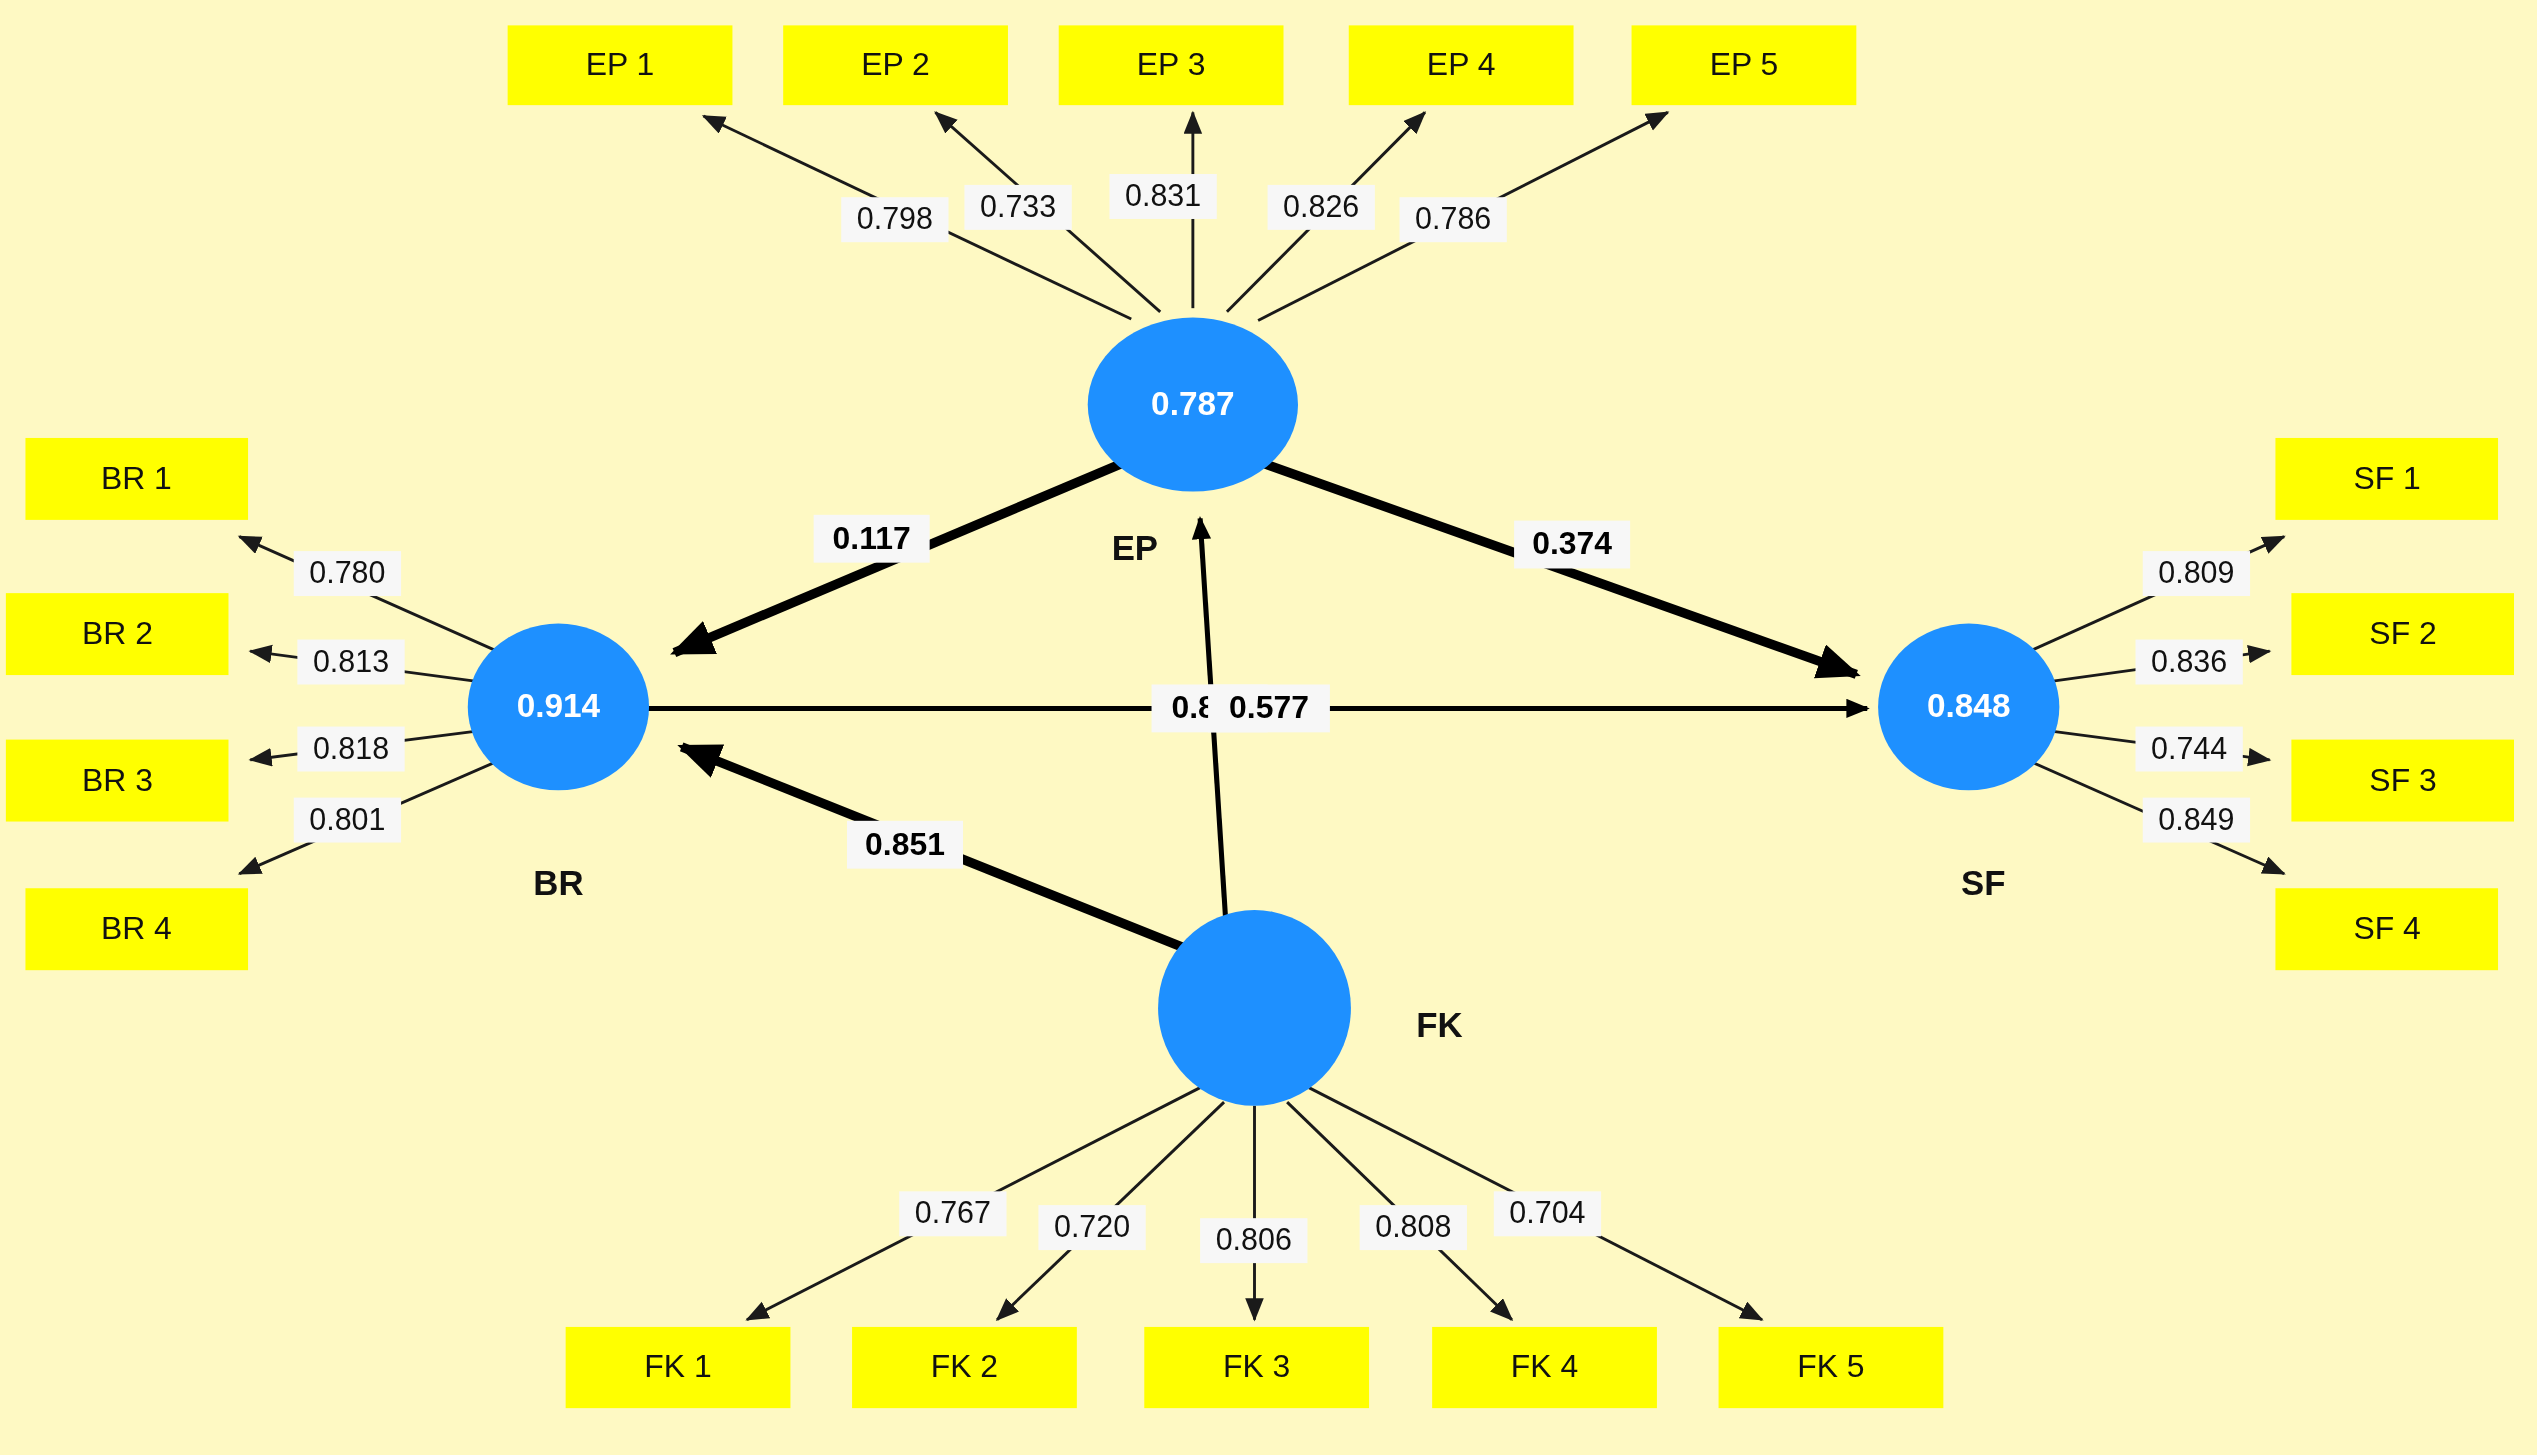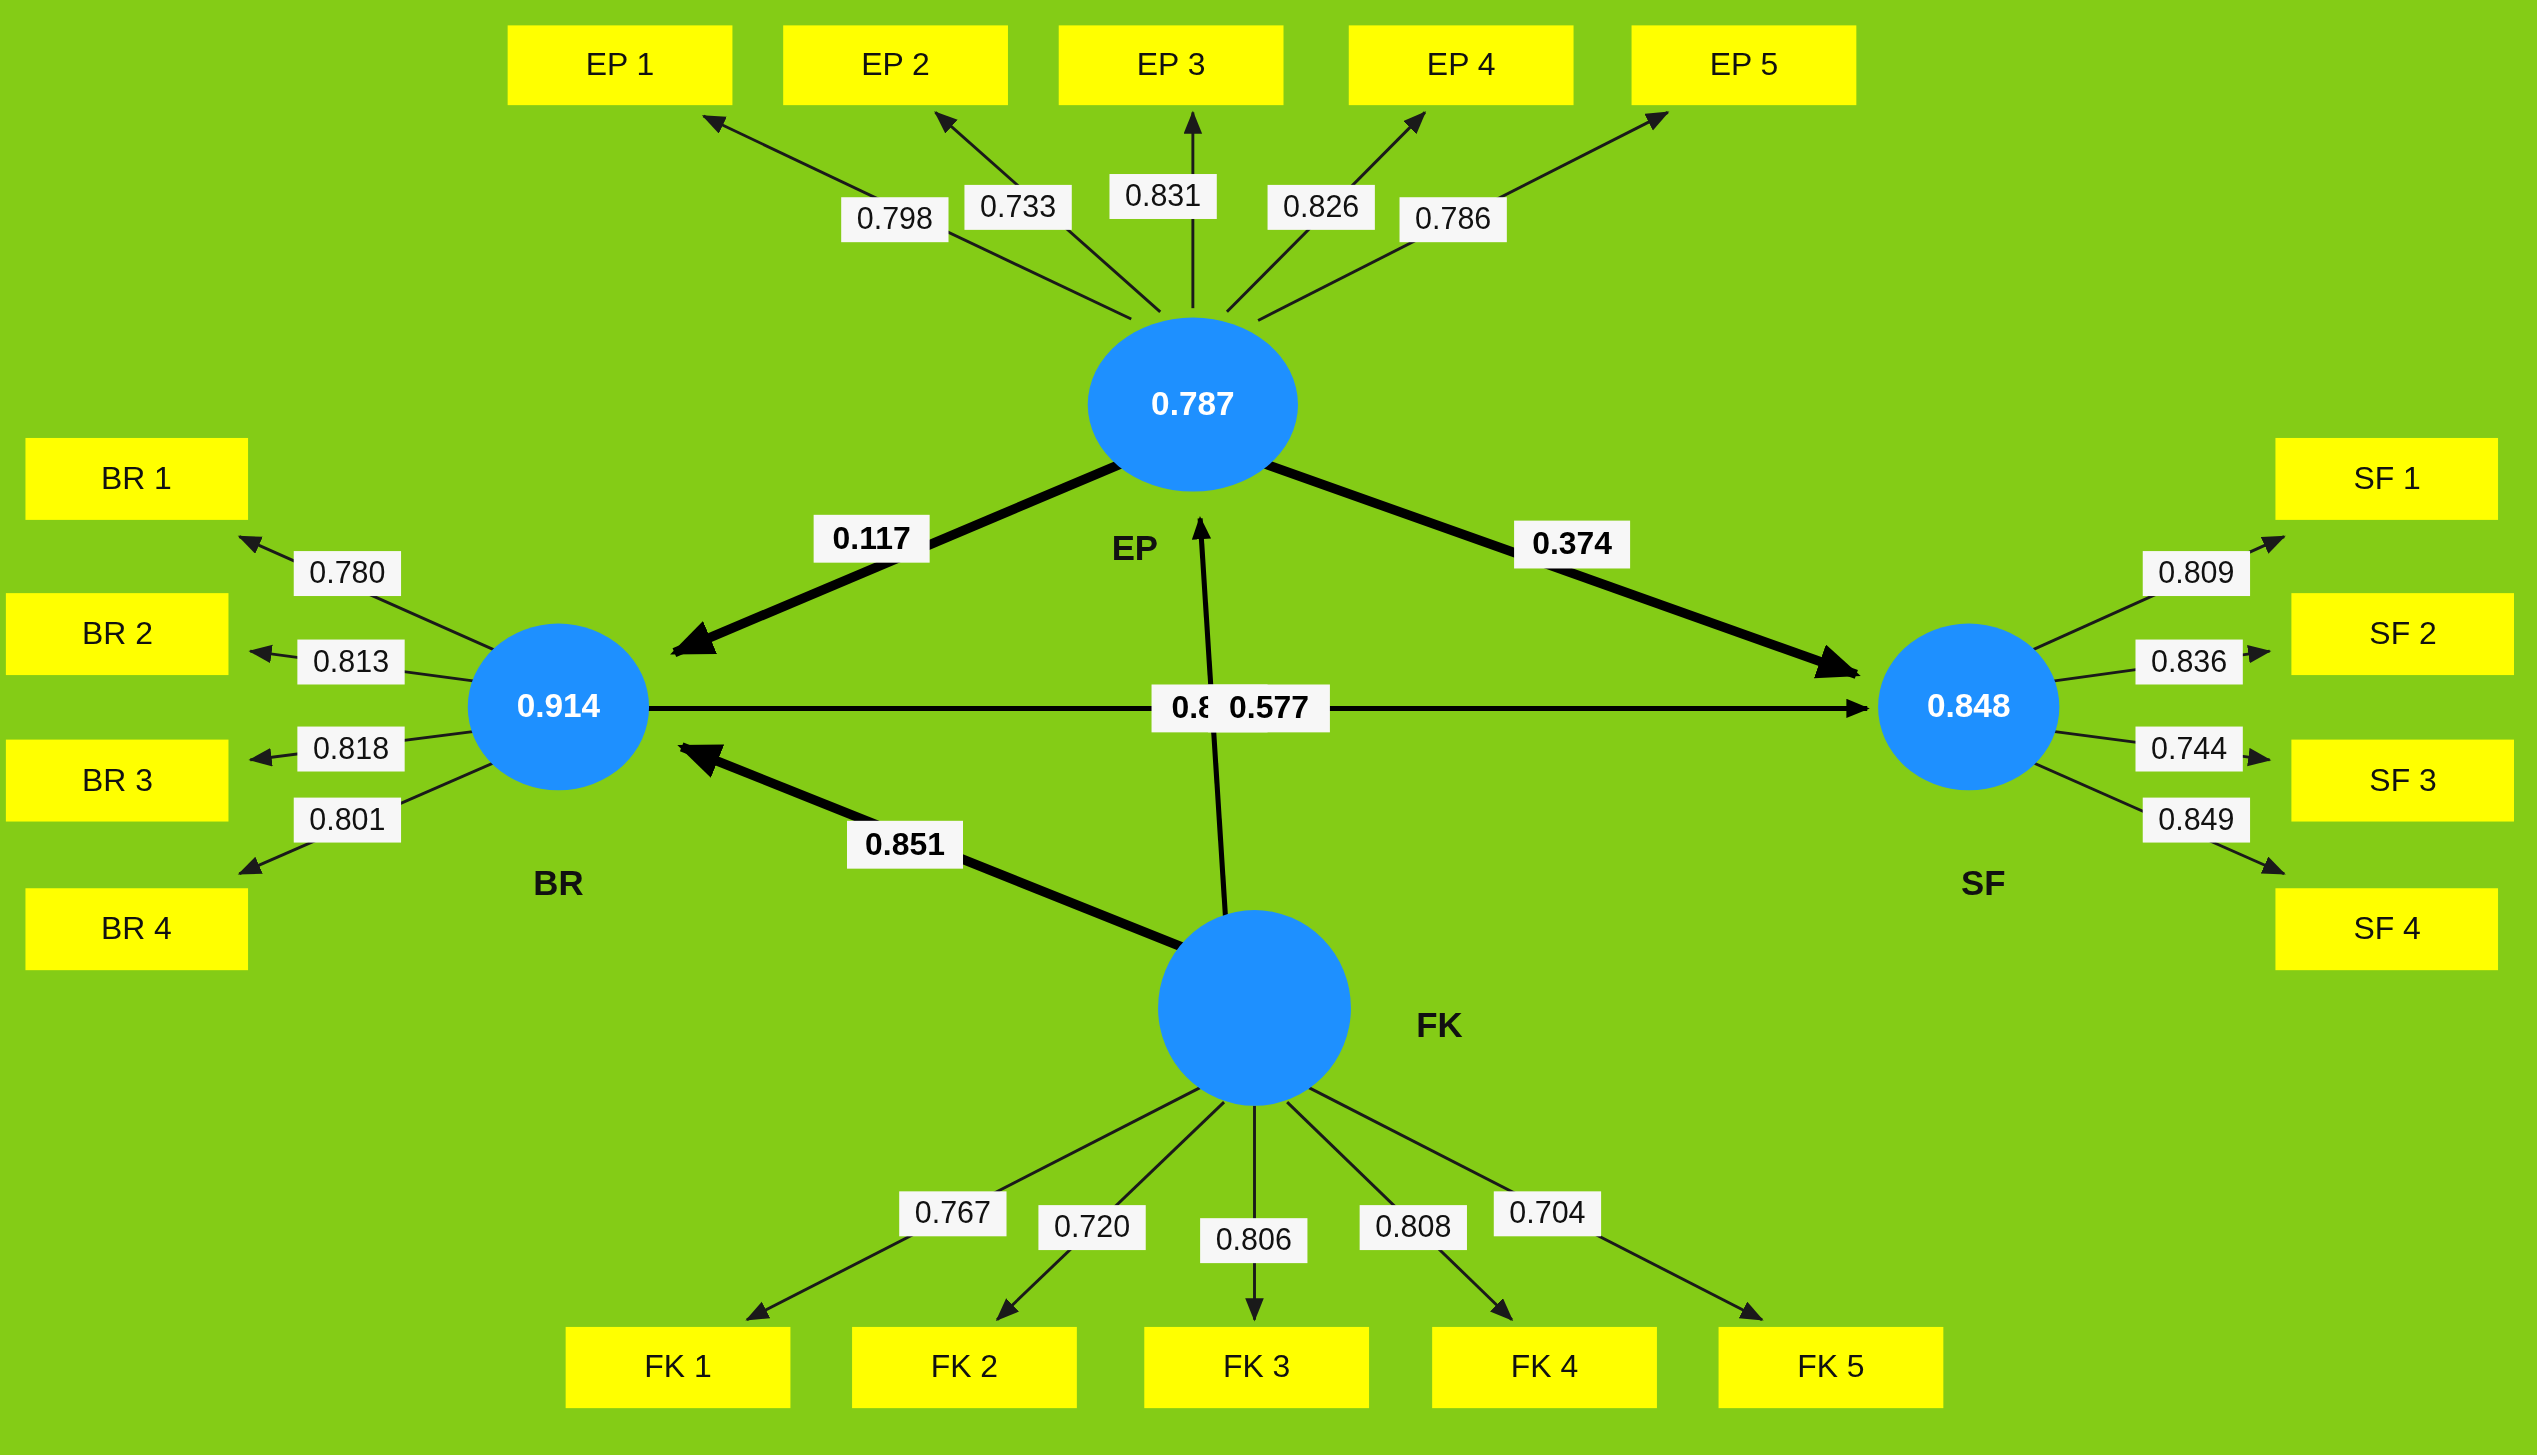--- a/index.html
+++ b/index.html
@@ -10,21 +10,21 @@
   body {
     width: 2538px;
     height: 1456px;
     font-family: "Liberation Sans", sans-serif;
     overflow: hidden;
   }
   #diagram-root {
     position: relative;
     width: 2538px;
     height: 1456px;
-    background: #84cc16;
+    background: #fef9c3;
   }
   svg#sem-canvas {
     position: absolute;
     left: 0;
     top: 0;
     width: 2538px;
     height: 1456px;
     display: block;
   }
   .indicator-box-rect {

